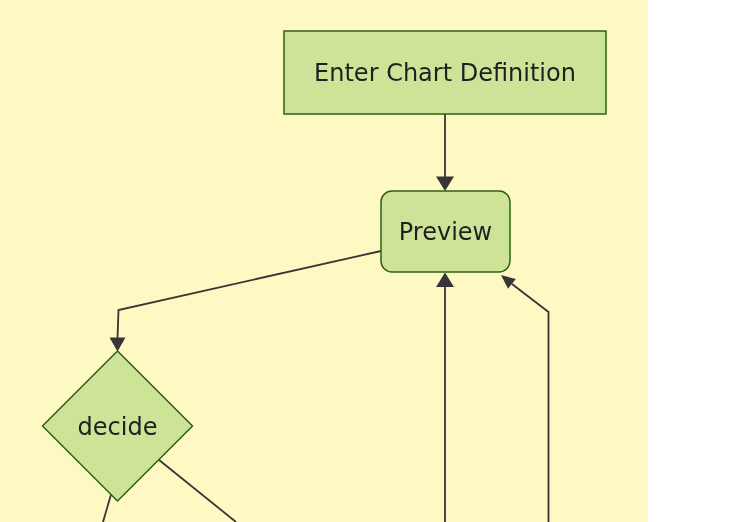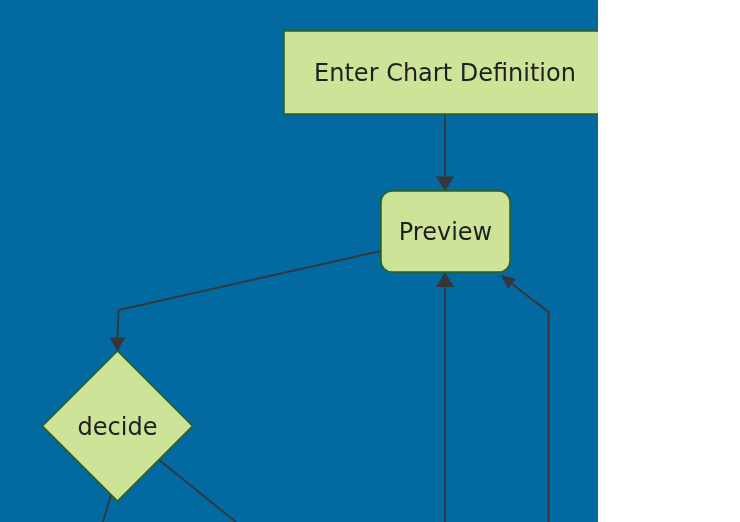--- a/index.html
+++ b/index.html
@@ -2,23 +2,23 @@
 <html><head>
 <meta charset="utf-8">
 <style>
   html, body {
     margin: 0;
     padding: 0;
     background: #ffffff;
   }
   .stage {
     position: relative;
-    width: 598px;
+    width: 648px;
     height: 522px;
-    background: #0369a1;
+    background: #fef9c3;
     overflow: hidden;
   }
   svg { display: block; }
   .edge {
     fill: none;
     stroke-width: 1.8px;
   }
   .node-shape {
     stroke-width: 1.5px;
   }

